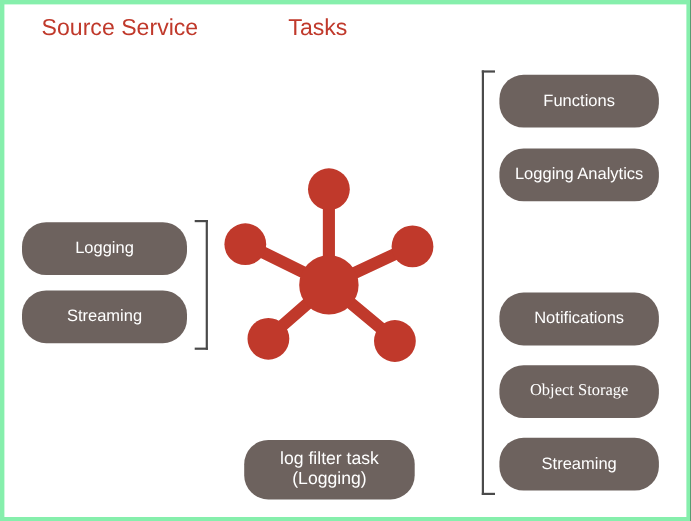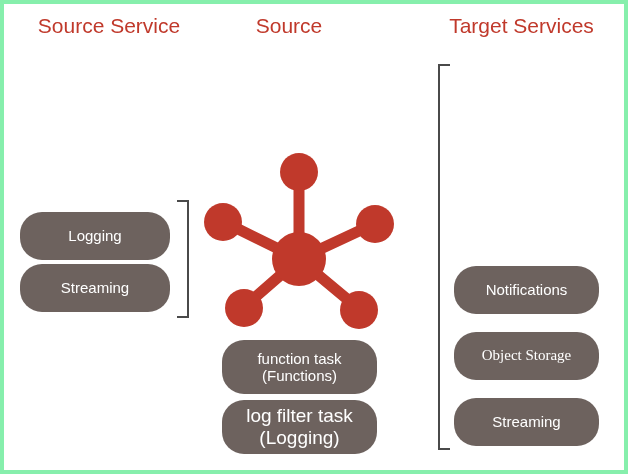--- a/index.html
+++ b/index.html
@@ -45,26 +45,26 @@
     justify-content: center;
     text-align: center;
     font-size: 15px;
     line-height: 1.15;
     box-sizing: border-box;
     padding: 2px 8px;
   }
   .pill.two-line { white-space: pre-line; }
 
   
-  #src-0 { left: 16px; top: 208px; width: 150px; height: 48px; }
+  #src-0 { left: 16px; top: 198px; width: 150px; height: 48px; }
   #src-1 { left: 16px; top: 260px; width: 150px; height: 48px; }
 
   
   #task-0 { left: 218px; top: 336px; width: 155px; height: 54px; font-size: 15px; }
-  #task-1 { left: 218px; top: 396px; width: 155px; height: 54px; font-size: 19px; }
+  #task-1 { left: 218px; top: 396px; width: 155px; height: 54px; font-size: 16px; }
 
   
   #tgt-0 { left: 450px; top: 64px;  width: 145px; height: 48px; }
   #tgt-1 { left: 450px; top: 131px; width: 145px; height: 48px; }
   #tgt-2 { left: 450px; top: 198px; width: 145px; height: 48px; }
   #tgt-3 { left: 450px; top: 262px; width: 145px; height: 48px; text-align: center; }
   #tgt-4 { left: 450px; top: 328px; width: 145px; height: 48px; font-family: Liberation Serif, serif; }
   #tgt-5 { left: 450px; top: 394px; width: 145px; height: 48px; }
 
   
@@ -91,22 +91,21 @@
   }
   #hub svg { display: block; }
 </style>
 </head>
 <body>
 
 <div id="canvas">
   <div id="inner">
 
     <div class="col-title" id="title-source">Source Service</div>
-    <div class="col-title" id="title-tasks">Source</div>
-    <div class="col-title" id="title-target">Target Services</div>
+    <div class="col-title" id="title-tasks">Tasks</div>
 
     <div class="pill" id="src-0">Logging</div>
     <div class="pill" id="src-1">Streaming</div>
 
     <div class="bracket" id="bracket-source"></div>
 
     <div id="hub">
       <svg width="200" height="190" viewBox="0 0 200 190" xmlns="http://www.w3.org/2000/svg">
         <g stroke="#c0392b" stroke-width="11" stroke-linecap="round">
           <line x1="100" y1="115" x2="100" y2="30"></line>
@@ -117,25 +116,25 @@
         </g>
         <circle cx="100" cy="115" r="27" fill="#c0392b"></circle>
         <circle cx="100" cy="28" r="19" fill="#c0392b"></circle>
         <circle cx="24" cy="78" r="19" fill="#c0392b"></circle>
         <circle cx="176" cy="80" r="19" fill="#c0392b"></circle>
         <circle cx="45" cy="164" r="19" fill="#c0392b"></circle>
         <circle cx="160" cy="166" r="19" fill="#c0392b"></circle>
       </svg>
     </div>
 
-    <div class="pill two-line" id="task-0">function task
-(Functions)</div>
     <div class="pill two-line" id="task-1">log filter task
 (Logging)</div>
 
     <div class="bracket" id="bracket-target"></div>
 
+    <div class="pill" id="tgt-0">Functions</div>
+    <div class="pill" id="tgt-1">Logging Analytics</div>
     <div class="pill" id="tgt-3">Notifications</div>
     <div class="pill" id="tgt-4">Object Storage</div>
     <div class="pill" id="tgt-5">Streaming</div>
 
   </div>
 </div>
 
 </body></html>

